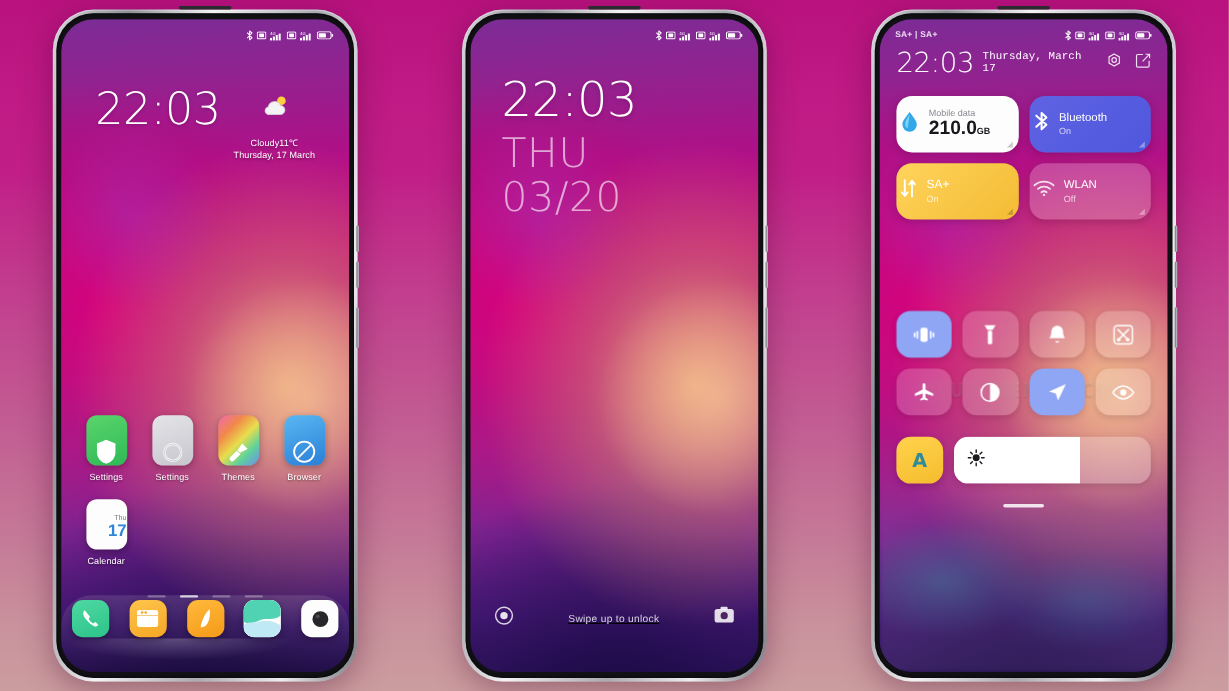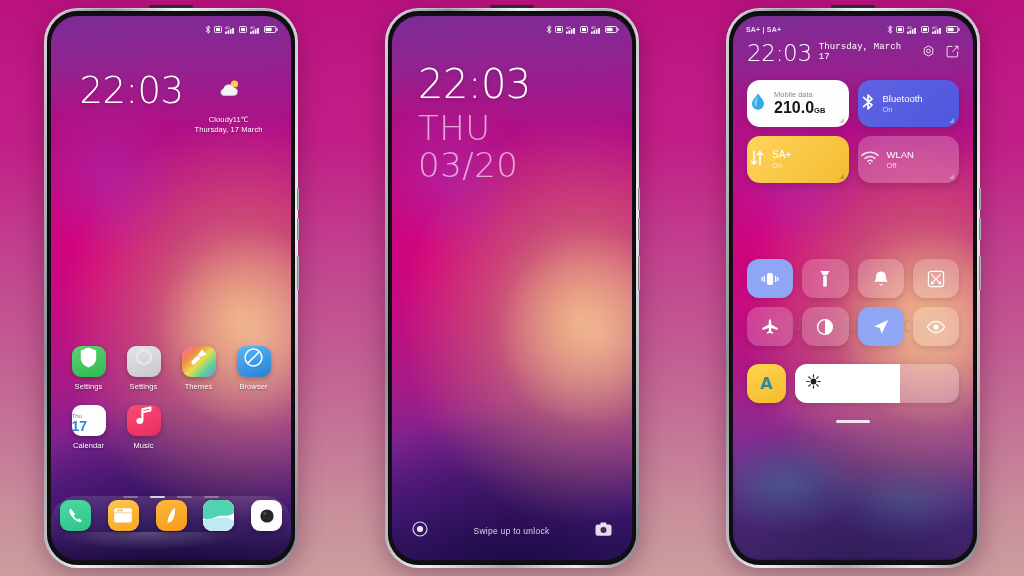--- a/index.html
+++ b/index.html
@@ -108,22 +108,22 @@
   .wx-t { font-size:7.5px; color:#fff; margin-top:16px; letter-spacing:.1px; text-shadow:0 1px 2px rgba(0,0,0,.3); }
   .wx-d { font-size:7.5px; color:#fff; margin-top:1px; letter-spacing:.1px; text-shadow:0 1px 2px rgba(0,0,0,.3); }
 
   .app-grid {
     position:absolute; left:10px; right:10px; top:330px;
     display:grid; grid-template-columns:repeat(4,1fr); row-gap:14px;
     z-index:5;
   }
   .app { display:flex; flex-direction:column; align-items:center; gap:5px; }
   .app-ic {
-    width:34px; height:31px; border-radius:9px;
-    display:flex; align-items:flex-start; justify-content:center;
+    width:34px; height:42px; border-radius:9px;
+    display:flex; align-items:flex-end; justify-content:center;
     box-shadow:0 2px 5px rgba(0,0,0,.25);
     overflow:hidden; position:relative;
   }
   .app-lbl { font-size:7.5px; color:#fff; text-shadow:0 1px 2px rgba(0,0,0,.45); letter-spacing:.1px; }
 
   .pagedots {
     position:absolute; left:0; right:0; top:480px;
     display:flex; justify-content:center; gap:12px; z-index:5;
   }
   .pd { width:15px; height:2px; border-radius:2px; background:rgba(255,255,255,.30); }
@@ -158,23 +158,24 @@
     line-height:1; letter-spacing:-.5px;
     text-shadow:0 1px 4px rgba(0,0,0,.2);
   }
   .lc-dow, .lc-date {
     font-family:"DejaVu Sans", sans-serif;
     font-size:34px; color:rgba(255,255,255,.62); font-weight:300;
     line-height:1.08; letter-spacing:.5px;
   }
   .lc-dow { margin-top:6px; }
   .lockbar {
-    position:absolute; left:0; right:0; bottom:14px; height:30px; z-index:5;
+    position:absolute; left:0; right:0; bottom:30px; height:30px; z-index:5;
     display:flex; align-items:center; justify-content:space-between;
     padding:0 20px;
+    text-decoration:underline;
   }
   .lb-text { font-size:8.5px; color:rgba(255,255,255,.80); letter-spacing:.25px; }
 
   
   .cc-head {
     position:absolute; top:26px; left:14px; right:14px; z-index:5;
     display:flex; align-items:flex-end; gap:7px;
   }
   .cc-time { font-family:"DejaVu Sans", sans-serif; font-size:23px; color:#fff; font-weight:300; line-height:1; letter-spacing:-.3px; }
   .cc-date { font-size:9px; color:#fff; padding-bottom:3px; letter-spacing:.1px;font-family:Liberation Mono, monospace; }
@@ -380,29 +381,20 @@
 
         <div class="app">
           <div class="app-ic" style="background:#fdfdfd;flex-direction:column;">
             <div style="font-size:6px;color:#7b7b85;line-height:1;margin-top:5px;">Thu</div>
             <div style="font-size:14px;color:#2f86d8;font-weight:600;line-height:1.05;">17</div>
           </div>
           <div class="app-lbl">Calendar</div>
         </div>
 
 
-        <div class="app">
-          <div class="app-ic" style="background:linear-gradient(160deg,#fb4b77,#e92d5c);">
-            <svg width="20" height="22" viewBox="0 0 20 22">
-                <path d="M8.4 15.4V4.2l8-1.8v3l-8 1.8" fill="none" stroke="#fff" stroke-width="2.1" stroke-linejoin="round"></path>
-                <ellipse cx="5.8" cy="16" rx="3.4" ry="2.9" fill="#fff"></ellipse>
-              </svg>
-          </div>
-          <div class="app-lbl">Music</div>
-        </div>
       </div>
 
       <div class="pagedots">
         <span class="pd"></span>
         <span class="pd on"></span>
         <span class="pd"></span>
         <span class="pd"></span>
       </div>
 
       <div class="dock">

